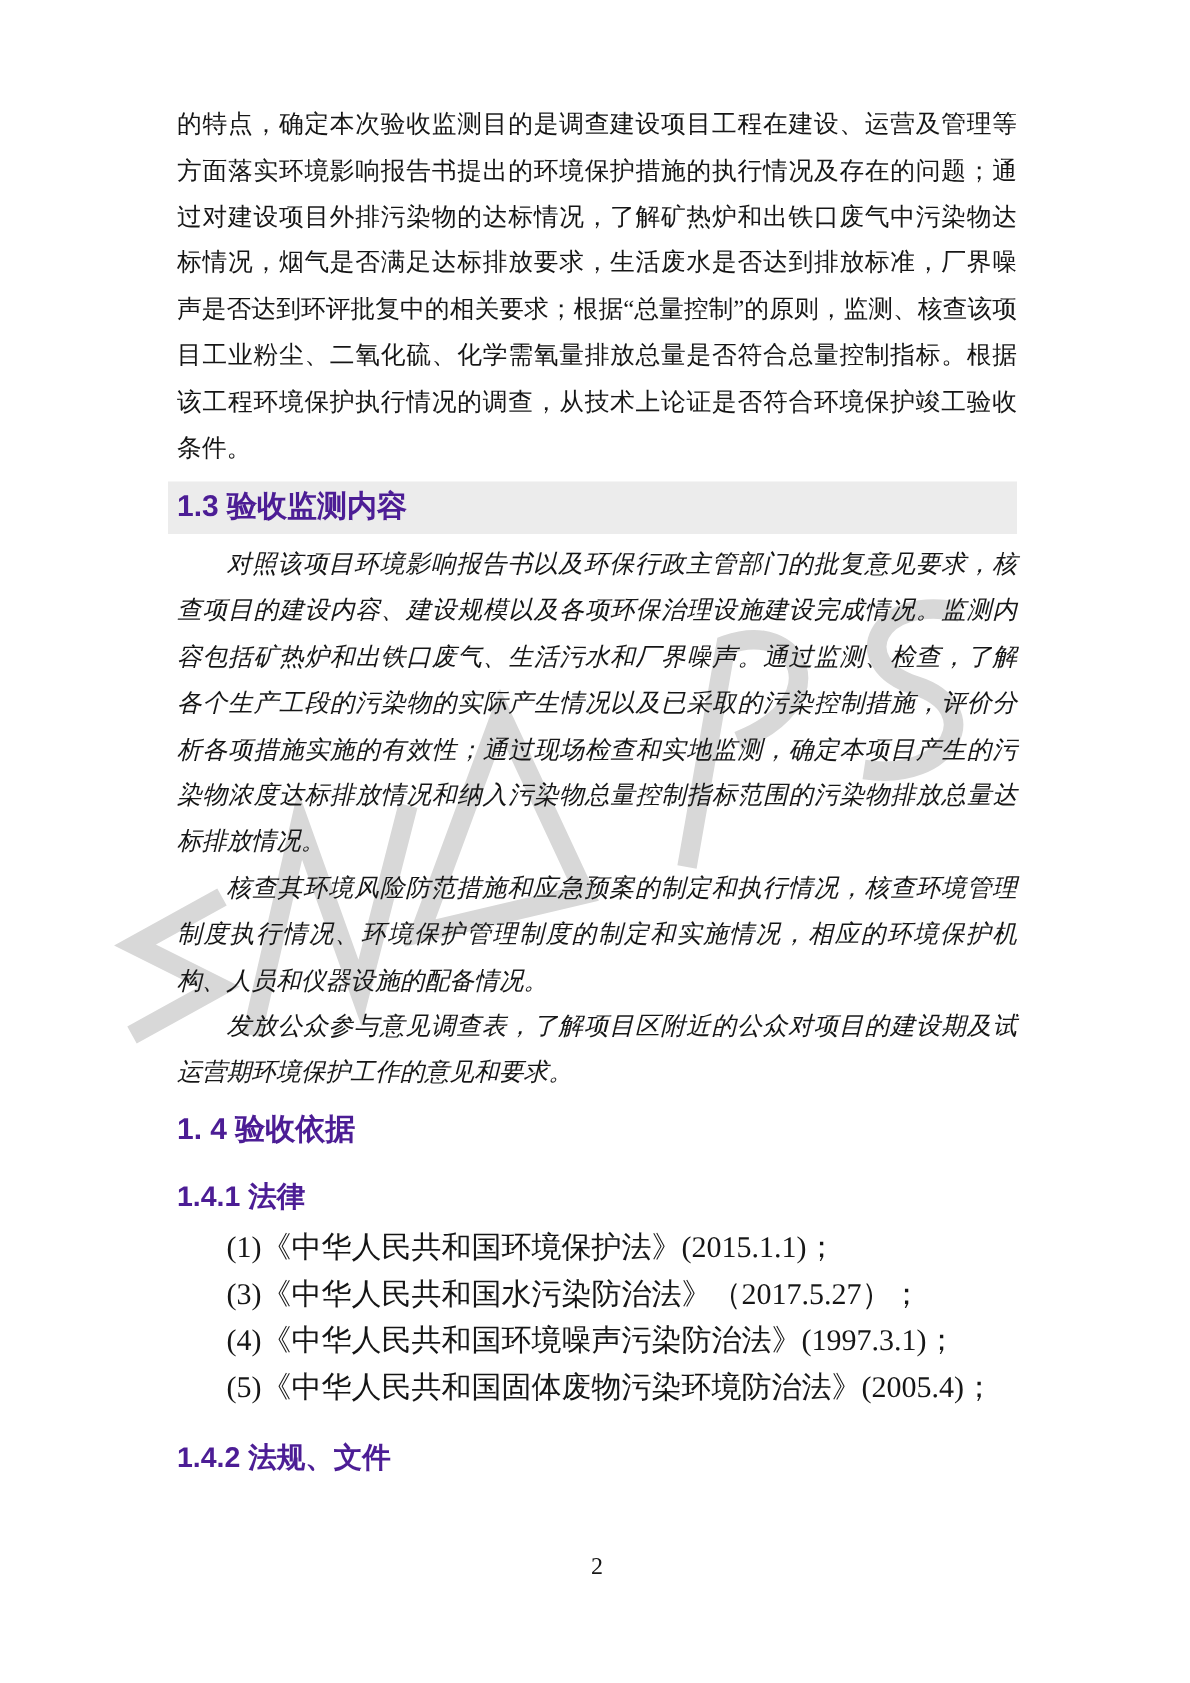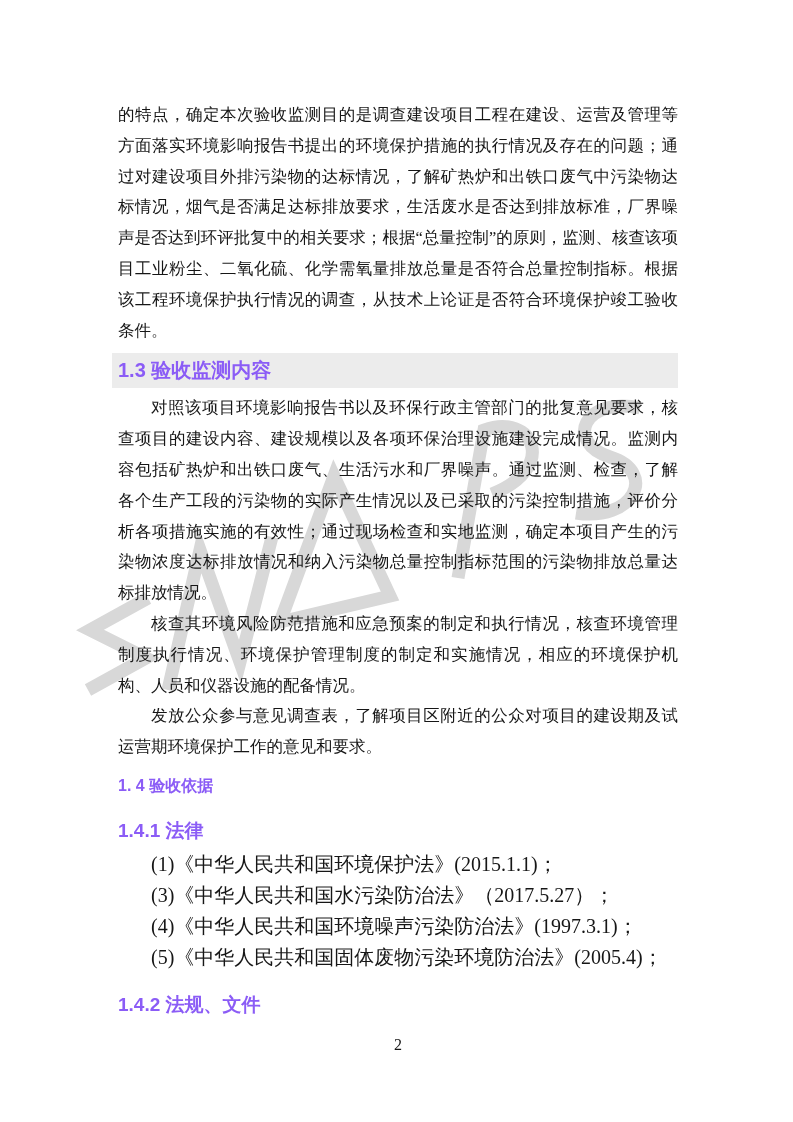--- a/index.html
+++ b/index.html
@@ -14,47 +14,47 @@
   }
   .watermark {
     position: absolute;
     left: 0; top: 0;
     z-index: 0;
     pointer-events: none;
   }
   .content {
     position: absolute;
     left: 118px;
-    top: 100px;
+    top: 68px;
     width: 560px;
     z-index: 1;
   }
   p.body {
     margin: 0;
     font-size: 16.5px;
     line-height: 30.8px;
     text-align: justify;
     text-justify: inter-ideograph;
     word-break: break-all;
   }
-  .indent { text-indent: 33px; }
+  .indent { text-indent: 33px; font-style: italic; }
   h2, h3 {
     font-family: "Liberation Sans", "DejaVu Sans", sans-serif;
     font-weight: bold;
-    color: #8b5cf6;
+    color: #4c1d95;
   }
   h2.heading-13 {
     font-size: 20px;
     line-height: 27px;
     margin: 7px 0 5px -6px;
     padding: 4px 0 4px 6px;
     background: #ececec;
   }
   h2.heading-14 {
-    font-size: 16px;
+    font-size: 20px;
     line-height: 27px;
     margin: 9px 0 3px 0;
   }
   h3.subheading {
     font-size: 19px;
     line-height: 26px;
     margin: 19px 0 5px 0;
   }
   p.law {
     margin: 0;

